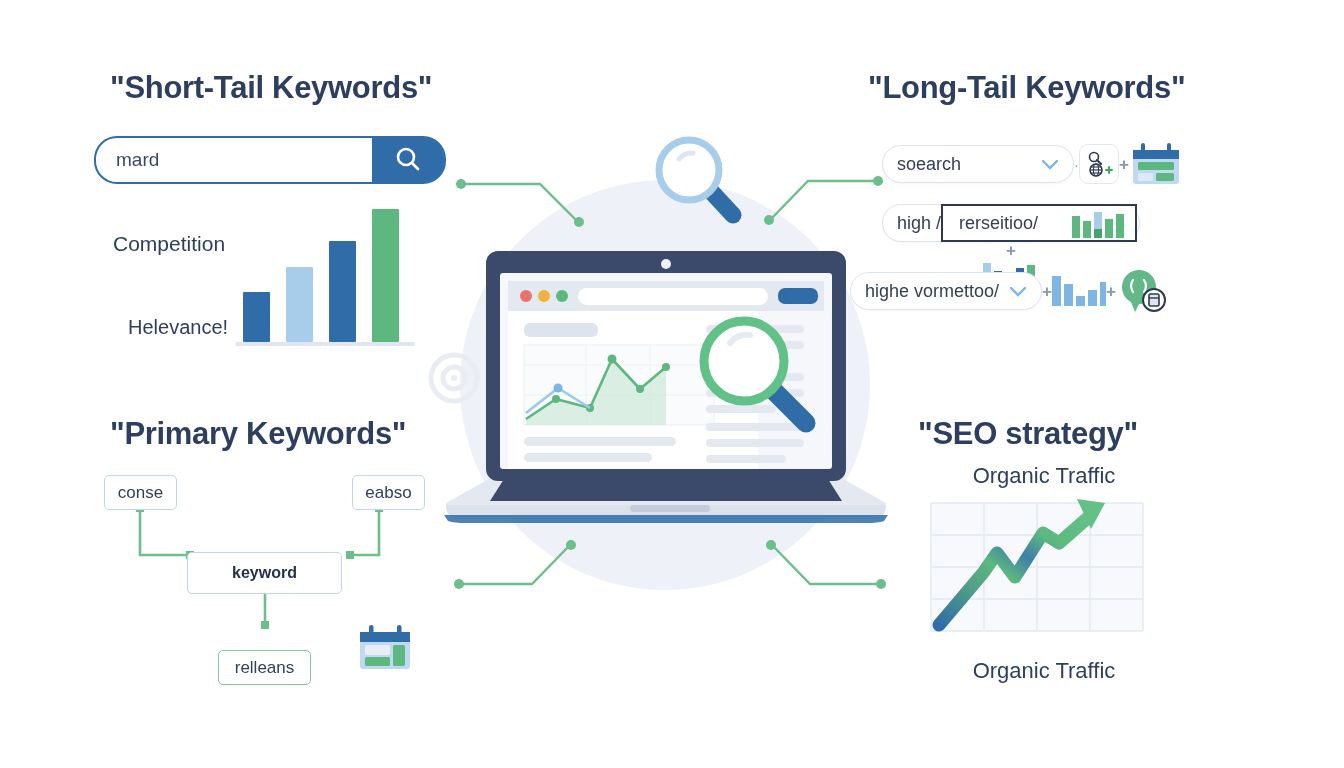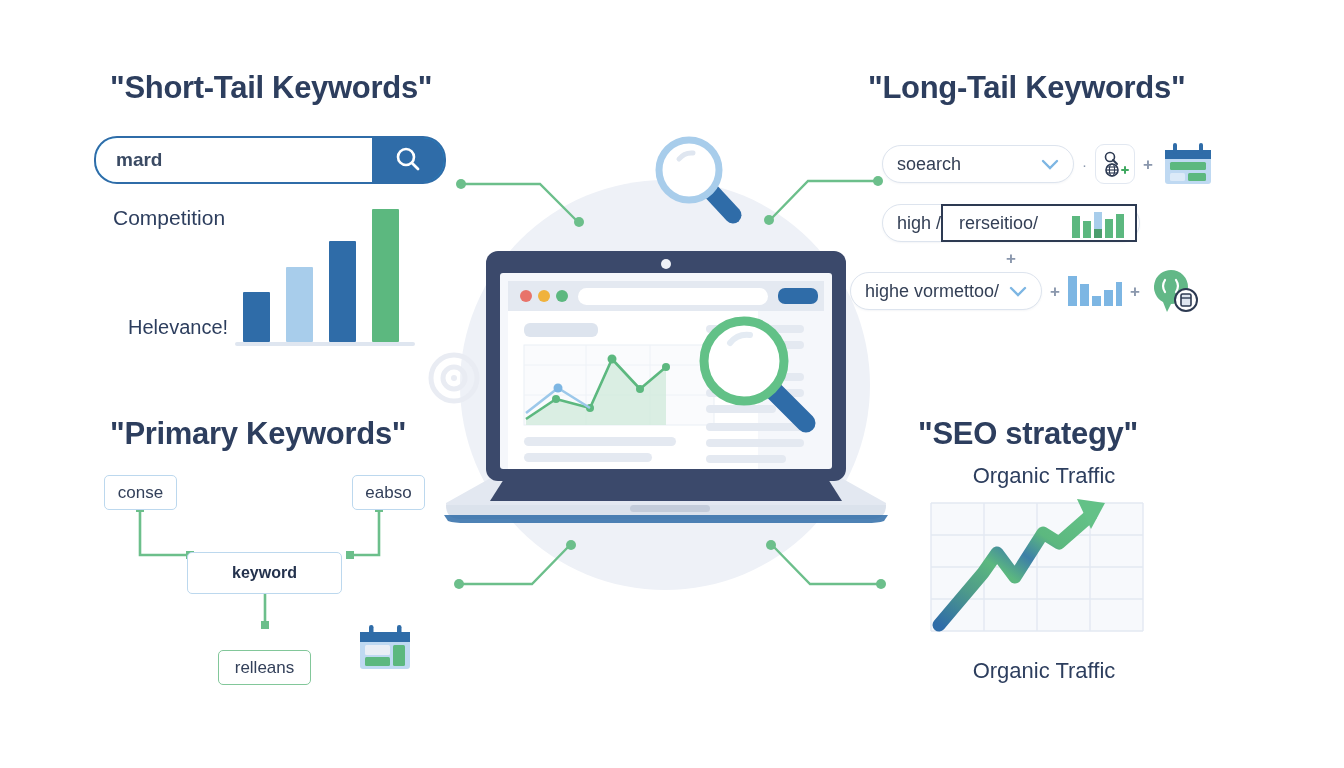--- a/index.html
+++ b/index.html
@@ -15,41 +15,41 @@
 
   
   .heading{
     font-size:31px;font-weight:bold;letter-spacing:-0.3px;
     color:#2d3e5e;white-space:nowrap;
   }
 
   
   .searchbar{
     width:348px;height:44px;border:2px solid #2f6ca8;border-radius:23px;
-    background:#0ea5e9;display:flex;align-items:flex-end;overflow:hidden;font-weight:bold;
+    background:#0ea5e9;display:flex;align-items:flex-end;overflow:hidden;
   }
   .searchbar .txt{
     flex:1;padding-left:20px;font-size:19px;color:#3a4a63;
     background:#fff;height:100%;display:flex;align-items:center;
   }
   .searchbar .btn{
     width:72px;height:100%;background:#2f6ca8;display:flex;
     align-items:center;justify-content:center;
   }
 
   
   .stbars{position:absolute;left:235px;top:200px;width:180px;height:150px;}
   .stbars .bar{position:absolute;bottom:8px;width:27px;border-radius:1px;}
   .stbars .base{position:absolute;left:0;bottom:4px;width:180px;height:4px;
       background:#dfe6f0;border-radius:2px;}
-  .lbl-comp{position:absolute;left:113px;top:206px;font-size:21px;color:#2d3e5e;}
+  .lbl-comp{position:absolute;left:113px;top:232px;font-size:21px;color:#2d3e5e;}
   .lbl-rel{position:absolute;left:128px;top:316px;font-size:20px;color:#2d3e5e;}
 
   
-  .ltrow{display:flex;align-items:center;gap:8px;text-align:right;}
+  .ltrow{display:flex;align-items:center;gap:0;text-align:right;}
   .pill{
     height:38px;border:1.5px solid #dde4ee;border-radius:19px;background:#fff;
     display:flex;align-items:center;padding:0 14px;box-sizing:border-box;
     font-size:18px;color:#333f55;box-shadow:0 1px 2px rgba(60,80,120,.06);
   }
   .pill .chev{margin-left:auto;padding-left:8px;display:flex;align-items:center;}
   .plus{color:#8a97ad;font-size:17px;font-weight:bold;line-height:1;}
   .dot-sep{color:#8a97ad;font-size:15px;line-height:1;}
   .iconbox{
     width:38px;height:38px;border:1.5px solid #e2e8f1;border-radius:9px;

